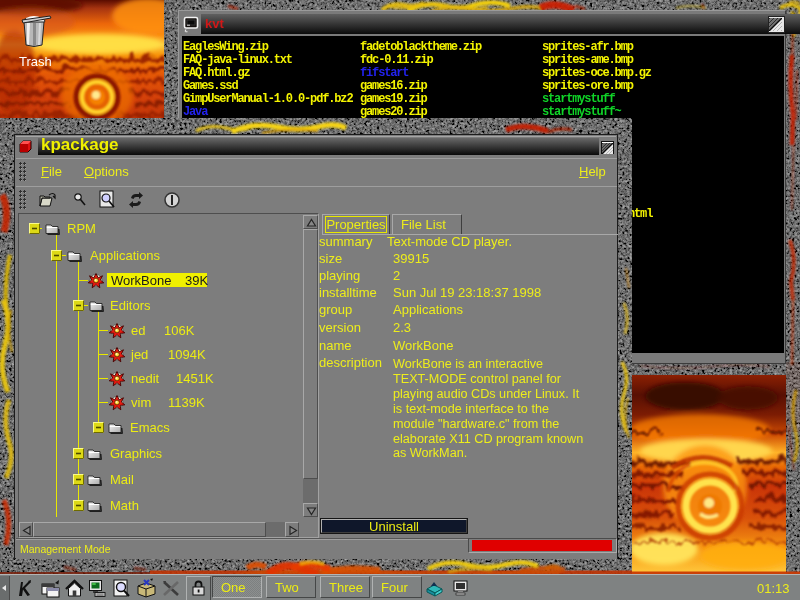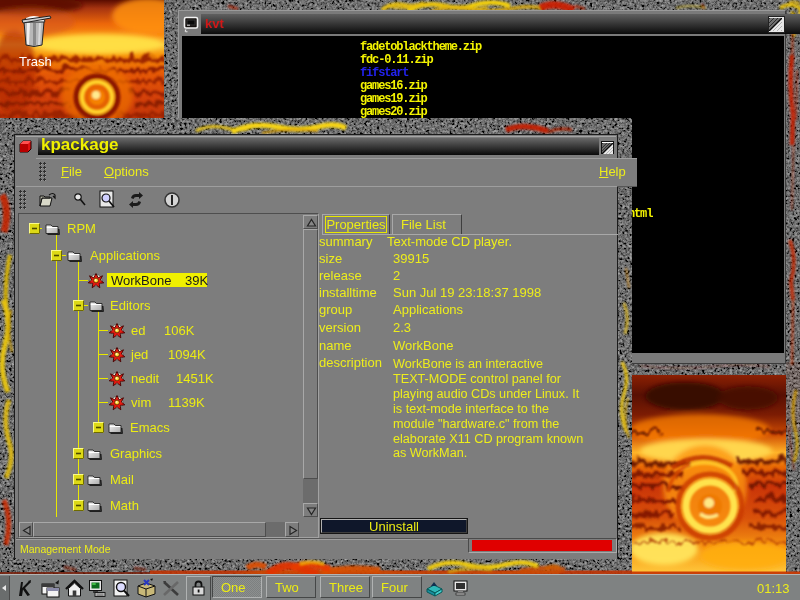--- a/index.html
+++ b/index.html
@@ -187,26 +187,38 @@
         <path d="M0 13 L13 0 L13 13 Z" fill="#e8e8e8"></path>
           <path d="M0 0 L13 0 L0 13 Z" fill="#707070"></path>
         <path d="M2 -1 L-1 2 M6 -1 L-1 6 M10 -1 L-1 10" stroke="#2c2c2c" stroke-width="1"></path>
         <path d="M14 3 L3 14 M14 7 L7 14 M14 11 L11 14" stroke="#b0b0b0" stroke-width="1"></path>
         <path d="M13.5 -0.5 L-0.5 13.5" stroke="#0a0a0a" stroke-width="1.4"></path>
       </svg>
     </div>
   </div>
 
   <div class="abs" style="left:3px;top:25px;width:602px;height:317px;background:#000;overflow:hidden;font-family:'Liberation Mono',monospace;font-size:12px;letter-spacing:-1.15px;color:#f4f400;font-weight:bold;">
+    <div class="abs" style="left:1px;top:5px;line-height:13px;white-space:pre;">EaglesWing.zip
+FAQ-java-linux.txt
+FAQ.html.gz
+Games.ssd
+GimpUserManual-1.0.0-pdf.bz2
+<span style="color:#2222ee;font-weight:bold">Java</span></div>
     <div class="abs" style="left:178px;top:5px;line-height:13px;white-space:pre;">fadetoblacktheme.zip
 fdc-0.11.zip
 <span style="color:#2222ee;font-weight:bold">fifstart</span>
 games16.zip
 games19.zip
 games20.zip</div>
+    <div class="abs" style="left:360px;top:5px;line-height:13px;white-space:pre;">sprites-afr.bmp
+sprites-ame.bmp
+sprites-oce.bmp.gz
+sprites-ore.bmp
+<span style="color:#10d428;font-weight:bold">startmystuff</span>
+<span style="color:#10d428;font-weight:bold">startmystuff~</span></div>
     <div class="abs" style="left:446px;top:171px;">html</div>
   </div>
 </div>
 
 <svg class="abs" style="left:0;top:118px;z-index:3" width="632" height="456" viewBox="0 0 632 456">
   <defs>
     <filter id="stone2" x="0%" y="0%" width="100%" height="100%">
       <feTurbulence type="fractalNoise" baseFrequency="0.4" numOctaves="5" seed="4"></feTurbulence>
       <feColorMatrix type="matrix" values="0.36 0.36 0.36 0 -0.39  0.36 0.36 0.36 0 -0.39  0.36 0.36 0.36 0 -0.39  0 0 0 0 1"></feColorMatrix>
     </filter>
@@ -274,21 +286,21 @@
       <svg width="11" height="11">
         <path d="M0 11 L11 0 L11 11 Z" fill="#e8e8e8"></path>
           <path d="M0 0 L11 0 L0 11 Z" fill="#6a6a6a"></path>
         <path d="M2 -1 L-1 2 M6 -1 L-1 6 M9 -1 L-1 9" stroke="#2c2c2c" stroke-width="0.9"></path>
         <path d="M12 3 L3 12 M12 6 L6 12" stroke="#b0b0b0" stroke-width="0.9"></path>
         <path d="M11.5 -0.5 L-0.5 11.5" stroke="#0a0a0a" stroke-width="1.3"></path>
       </svg>
     </div>
   </div>
 
-  <div class="abs" style="left:1px;top:23px;width:601px;height:27px;background:#7d7d7d;border-top:1px solid #9e9e9e;border-bottom:1px solid #565656;margin-left:20px;">
+  <div class="abs" style="left:1px;top:23px;width:601px;height:27px;background:#7d7d7d;border-top:1px solid #9e9e9e;border-bottom:1px solid #565656;">
     <div class="abs grip" style="left:3px;top:3px;width:7px;height:20px;"></div>
     <div class="abs yel" style="left:25px;top:5px;"><span style="text-decoration:underline">F</span>ile</div>
     <div class="abs yel" style="left:68px;top:5px;"><span style="text-decoration:underline">O</span>ptions</div>
     <div class="abs yel" style="left:563px;top:5px;"><span style="text-decoration:underline">H</span>elp</div>
   </div>
 
   <div class="abs" style="left:1px;top:51px;width:601px;height:26px;background:#7d7d7d;border-top:1px solid #9e9e9e;border-bottom:1px solid #565656;">
     <div class="abs grip" style="left:3px;top:3px;width:7px;height:19px;"></div>
 
     <svg class="abs" style="left:23px;top:4px" width="18" height="18" viewBox="0 0 18 18">
@@ -447,21 +459,21 @@
       <div class="abs yel" style="left:8px;top:2px;font-size:13px;">File List</div>
     </div>
     <div class="abs" style="left:306px;top:22px;width:296px;height:1px;background:#a8a8a8;"></div>
     <div class="abs" style="left:374px;top:22px;width:228px;height:1px;background:#a8a8a8;"></div>
 
     <div class="abs yel" style="left:303px;top:21.5px;width:310px;font-size:13px;">
       <div class="abs" style="left:0;top:0">summary</div>
         <div class="abs" style="left:68px;top:0">Text-mode CD player.</div>
       <div class="abs" style="left:0;top:17px">size</div>
         <div class="abs" style="left:74px;top:17px">39915</div>
-      <div class="abs" style="left:0;top:34px">release</div>
+      <div class="abs" style="left:0;top:34px">playing</div>
         <div class="abs" style="left:74px;top:34px">2</div>
       <div class="abs" style="left:0;top:51.5px">installtime</div>
         <div class="abs" style="left:74px;top:51.5px">Sun Jul 19 23:18:37 1998</div>
       <div class="abs" style="left:0;top:68.5px">group</div>
         <div class="abs" style="left:74px;top:68.5px">Applications</div>
       <div class="abs" style="left:0;top:86.5px">version</div>
         <div class="abs" style="left:74px;top:86.5px">2.3</div>
       <div class="abs" style="left:0;top:104px">name</div>
         <div class="abs" style="left:74px;top:104px">WorkBone</div>
       <div class="abs" style="left:0;top:121px">description</div>

